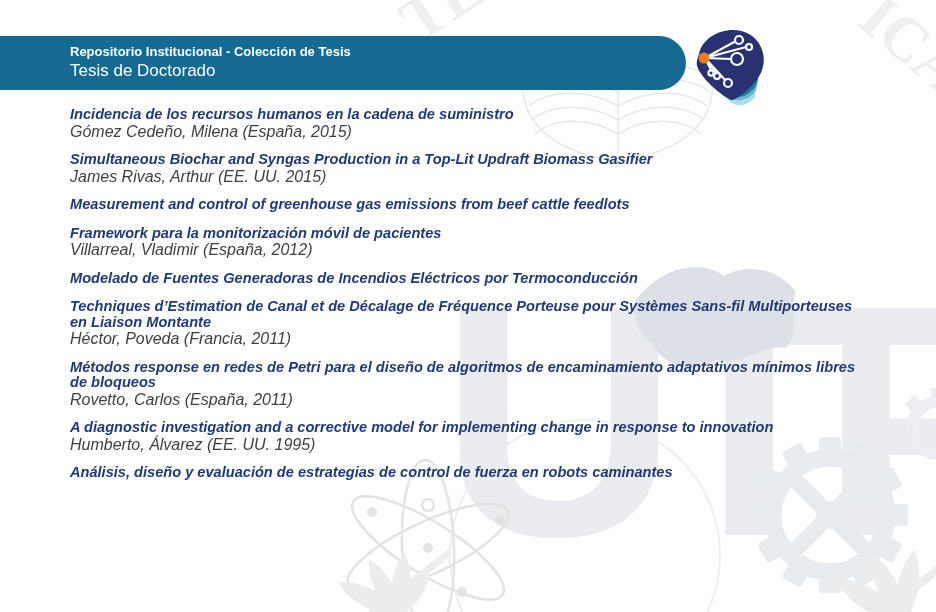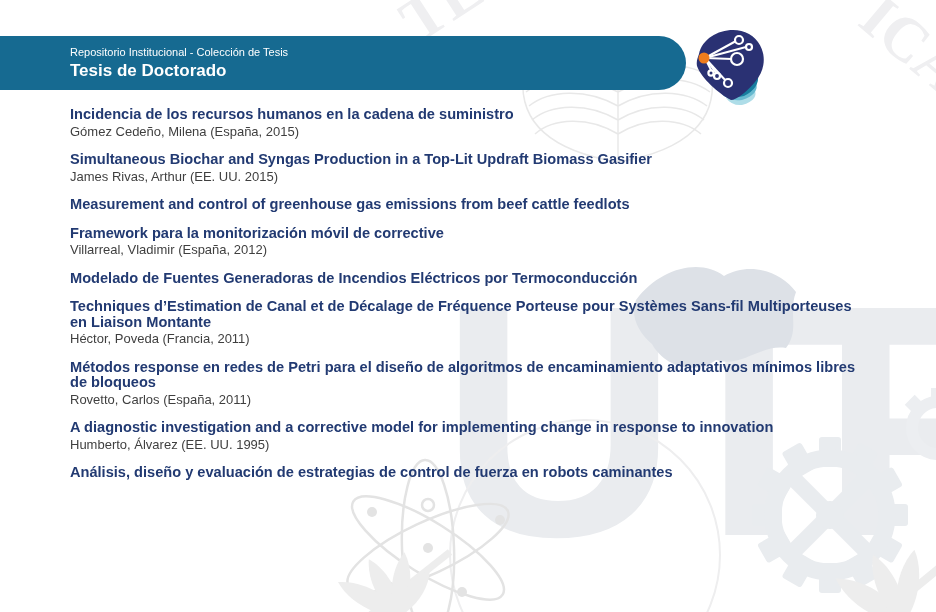--- a/index.html
+++ b/index.html
@@ -6,27 +6,27 @@
   .canvas{
     position:relative;width:936px;height:612px;overflow:hidden;background:#ffffff;
     font-family:"Liberation Sans",sans-serif;
   }
   .wm{position:absolute;left:0;top:0;z-index:0;}
   .header-bar{
     position:absolute;left:0;top:36px;width:686px;height:54px;
     background:#166a91;border-radius:0 27px 27px 0;
     color:#ffffff;padding:8px 0 0 70px;box-sizing:border-box;z-index:3;
   }
-  .crumb{font-size:11px;line-height:16px;font-weight:400;}
-  .htitle{font-size:17px;line-height:20px;font-weight:bold;margin-top:1px;}
+  .crumb{font-size:13px;line-height:16px;font-weight:700;}
+  .htitle{font-size:17px;line-height:20px;font-weight:normal;margin-top:1px;}
   .logo{position:absolute;left:686px;top:26px;z-index:4;}
   .list{position:absolute;left:70px;top:107px;width:802px;z-index:2;}
-  .entry{margin-bottom:13px;}
+  .entry{margin-bottom:13px;font-style:italic;}
   .entry .t{color:#223a72;font-weight:bold;font-size:14.6px;line-height:15.5px;cursor:pointer;}
-  .entry .a{color:#3f3f3f;font-size:13px;line-height:15.5px;margin-top:1px;}
+  .entry .a{color:#3f3f3f;font-size:16px;line-height:15.5px;margin-top:1px;}
 </style>
 </head>
 <body>
 
 <div class="canvas">
 
   <svg class="wm" width="936" height="612" viewBox="0 0 936 612" aria-hidden="true">
 
     <text x="440" y="535" font-size="330" font-weight="bold" letter-spacing="-30" fill="#eaecef" font-family="Liberation Sans, sans-serif">UTP</text>
 
@@ -152,21 +152,21 @@
   <div class="entry">
     <div class="t">Simultaneous Biochar and Syngas Production in a Top-Lit Updraft Biomass Gasifier</div>
     <div class="a">James Rivas, Arthur (EE. UU. 2015)</div>
   </div>
 
   <div class="entry">
     <div class="t">Measurement and control of greenhouse gas emissions from beef cattle feedlots</div>
   </div>
 
   <div class="entry">
-    <div class="t">Framework para la monitorización móvil de corrective</div>
+    <div class="t">Framework para la monitorización móvil de pacientes</div>
     <div class="a">Villarreal, Vladimir (España, 2012)</div>
   </div>
 
   <div class="entry">
     <div class="t">Modelado de Fuentes Generadoras de Incendios Eléctricos por Termoconducción</div>
   </div>
 
   <div class="entry">
     <div class="t">Techniques d’Estimation de Canal et de Décalage de Fréquence Porteuse pour Systèmes Sans-fil Multiporteuses en Liaison Montante</div>
     <div class="a">Héctor, Poveda (Francia, 2011)</div>

